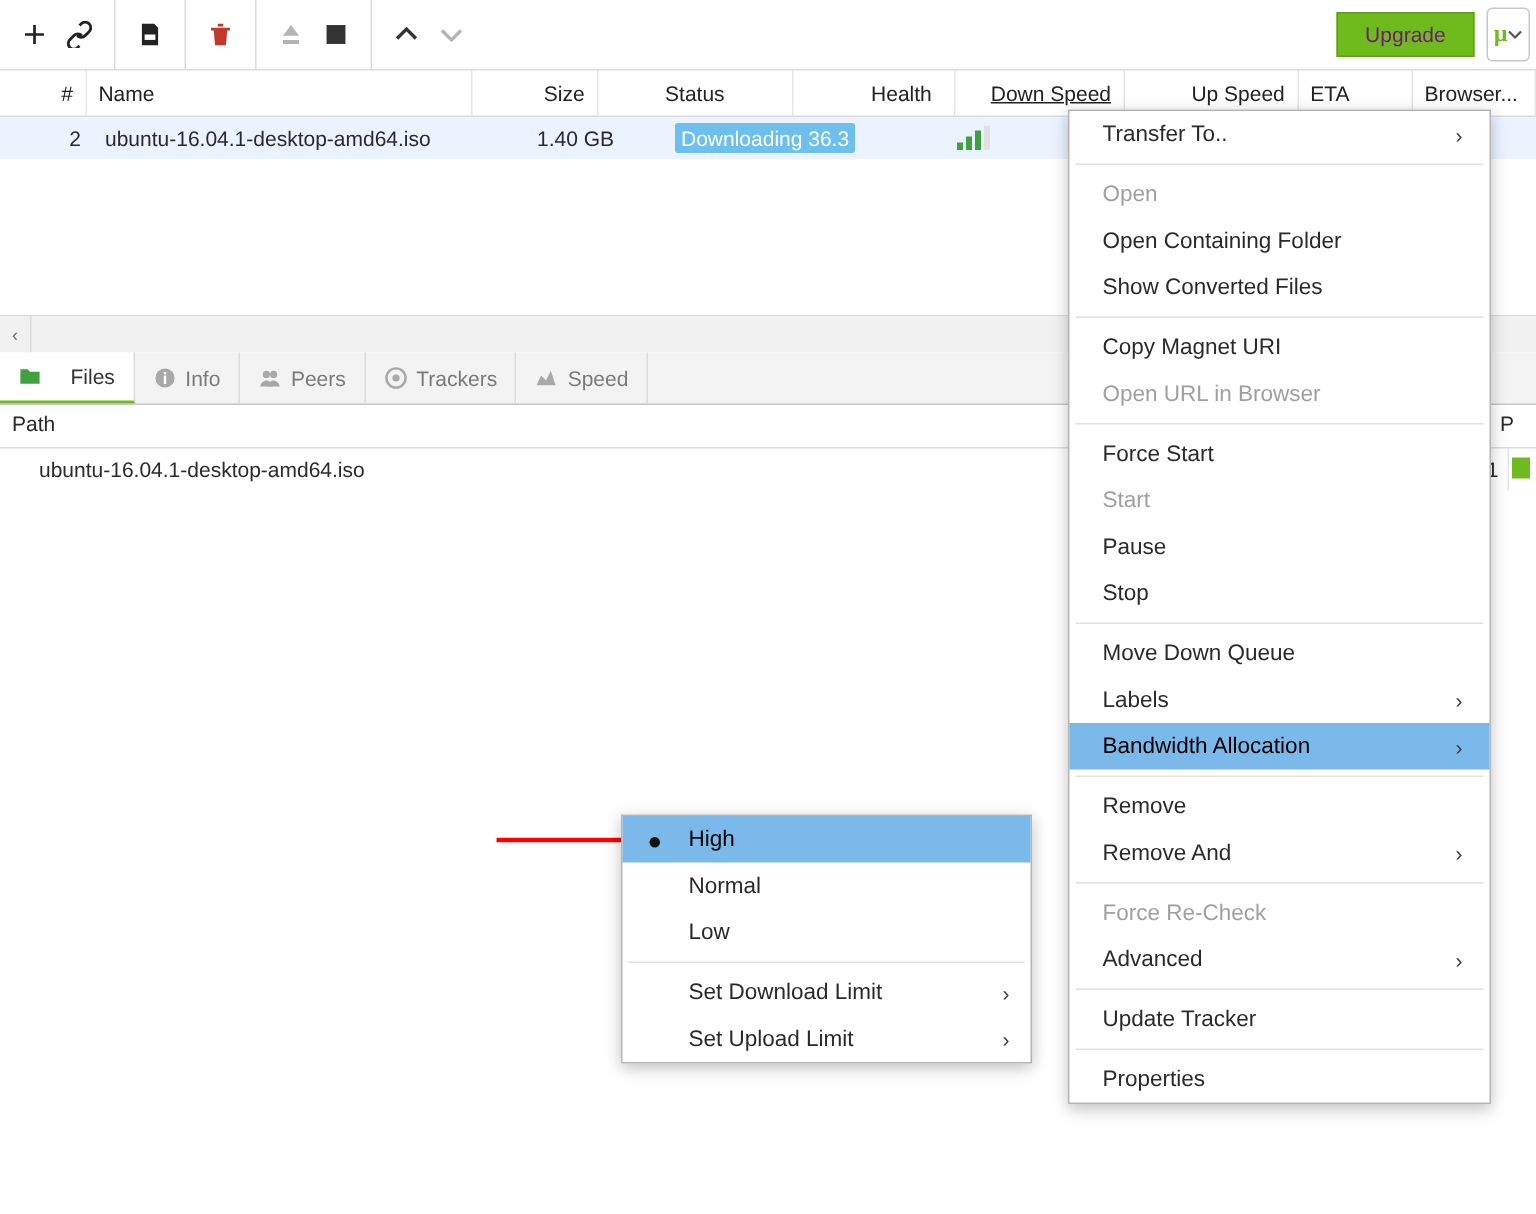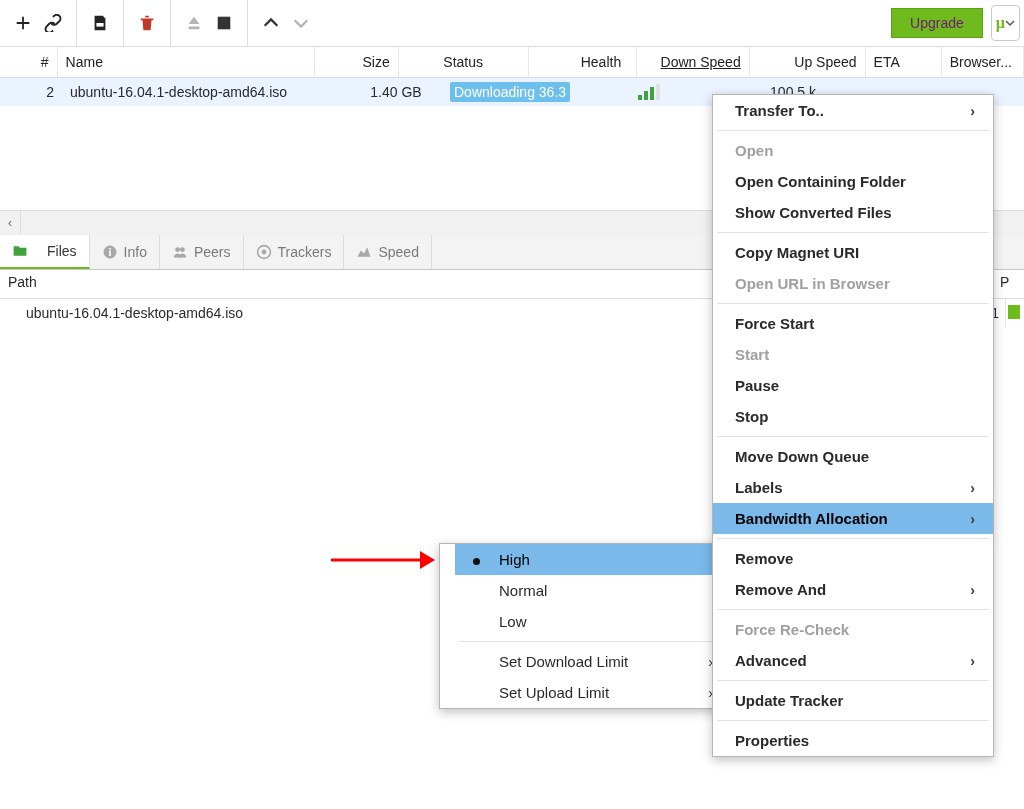--- a/index.html
+++ b/index.html
@@ -25,21 +25,21 @@
   .c-status{width:128px;justify-content:center;}
   .c-health{width:54px;margin-left:44px;}
   .c-down{width:108px;justify-content:flex-end;text-decoration:underline;}
   .c-up{width:112px;justify-content:flex-end;}
   .c-eta{width:67px;}
   .c-play{width:74px;}
   .row{display:flex;height:28px;align-items:center;background:#eaf3ff;font-size:14px;}
   .row .cell{padding:0 8px;white-space:nowrap;overflow:hidden;}
   .row .c-num{width:46px;text-align:right;}
   .row .c-name{width:272px;}
-  .row .c-size{width:76px;text-align:center;}
+  .row .c-size{width:76px;text-align:left;}
   .row .c-status{width:128px;}
   .row .c-health{width:54px;display:flex;align-items:center;}
   .row .c-down{width:108px;text-align:right;}
   .status-pill{display:inline-block;background:#6dc0ee;color:#fff;padding:2px 4px;border-radius:2px;}
   .list-area{height:132px;border-bottom:1px solid #dcdcdc;}
   .hscroll{height:24px;background:#f1f1f1;display:flex;}
   .hscroll .arrow-left{width:20px;height:24px;border-right:1px solid #dcdcdc;display:flex;align-items:center;justify-content:center;color:#666;font-size:12px;}
   .hscroll .track{flex:1;}
 
   
@@ -53,27 +53,27 @@
   .det-hdr .d-path{flex:1;padding:4px 8px;}
   .det-hdr .d-p{width:18px;border-left:1px solid #dcdcdc;padding:4px 6px;}
   .det-body{display:flex;}
   .det-body .fpath{flex:1;padding:6px 8px 6px 26px;}
   .det-body .fnum{width:18px;border-left:1px solid #e6e6e6;padding:6px 6px;text-align:right;}
   .det-body .fbar{width:14px;border-left:1px solid #e6e6e6;padding:6px 2px;}
   .fbar .g{width:12px;height:14px;background:#6fbb1d;}
 
   
   .ctx{position:absolute;background:#fff;border:1px solid #b5b5b5;box-shadow:0 3px 10px rgba(0,0,0,.25);font-size:15px;}
-  .ctx-main{left:712px;top:94px;width:280px;font-weight:bold;}
+  .ctx-main{left:712px;top:73px;width:280px;}
   .ctx .item{padding:7px 18px 7px 22px;white-space:nowrap;position:relative;color:#2a2a2a;display:flex;justify-content:space-between;align-items:center;}
   .ctx .item.disabled{color:#a0a0a0;}
   .ctx .item.hi{background:#7ab9ea;color:#000;}
   .ctx .sep{height:1px;background:#e2e2e2;margin:4px 4px;}
   .ctx .chev{font-size:14px;color:#3a3a3a;}
-  .ctx-sub{left:439px;top:543px;width:272px;padding-left:15px;}
+  .ctx-sub{left:414px;top:543px;width:272px;}
   .ctx-sub .item{padding:7px 14px 7px 44px;}
   .ctx-sub .item .dot{position:absolute;left:18px;top:14px;width:7px;height:7px;border-radius:50%;background:#111;}
 
   
   .red-arrow{position:absolute;left:325px;top:541px;}
 
   
   .hb{display:flex;align-items:flex-end;gap:2px;height:16px;}
   .hb span{width:4px;background:#3fa23f;display:block;}
   .hb span.off{background:#e0e0e0;}

